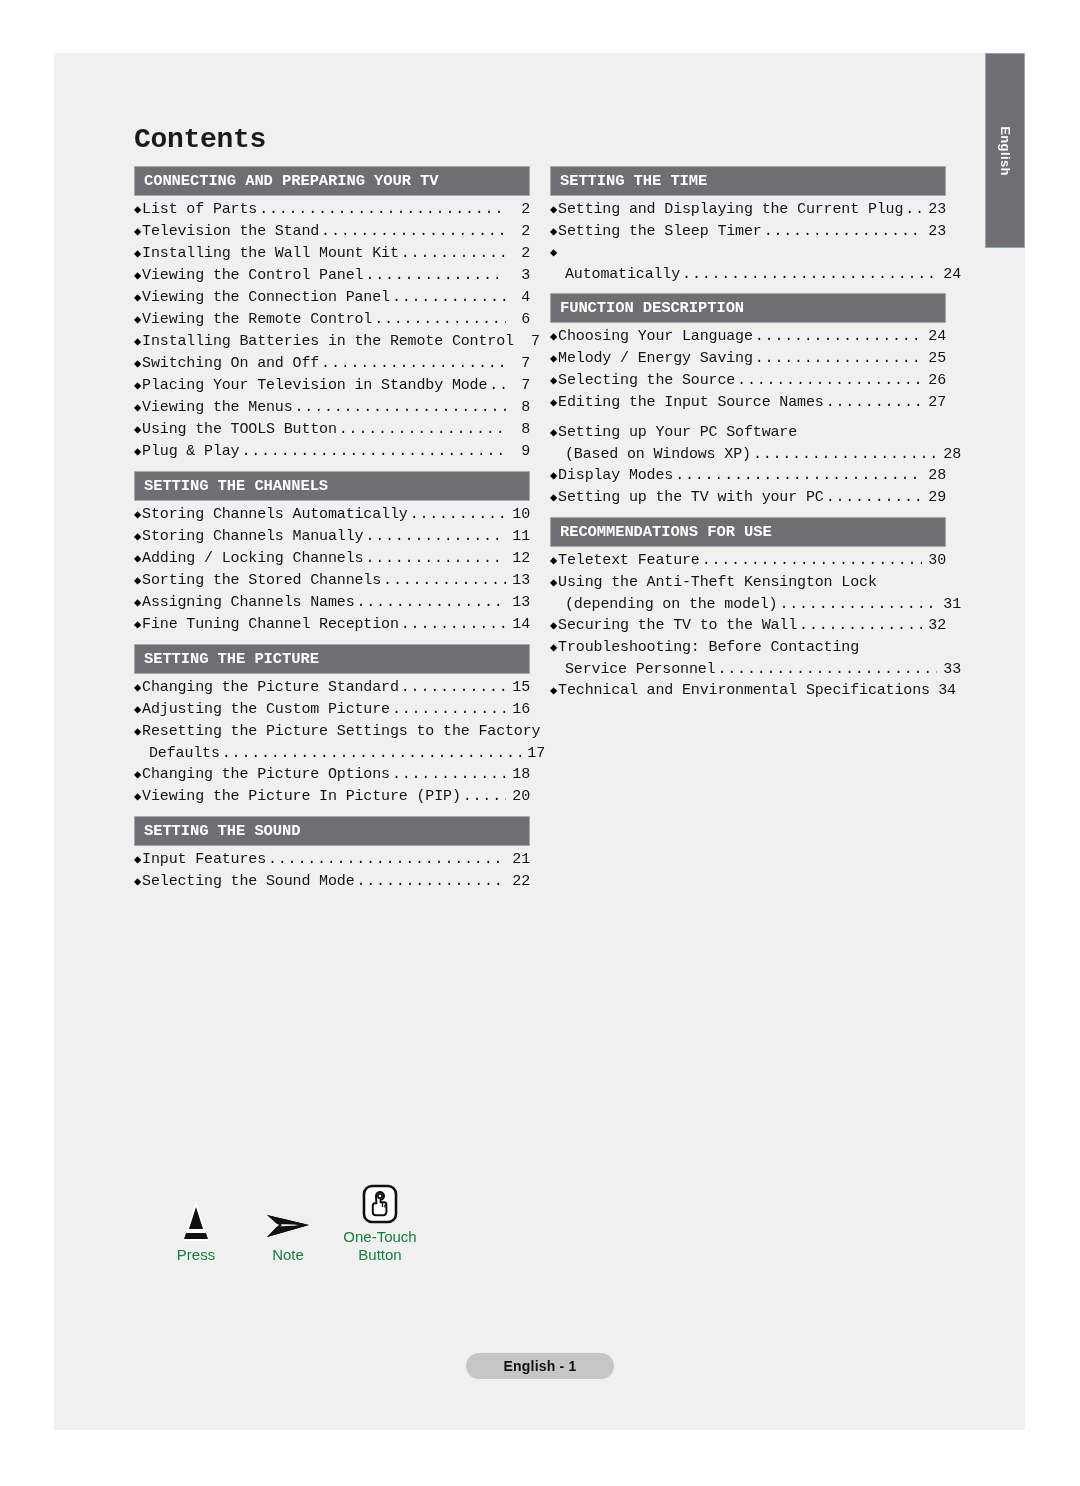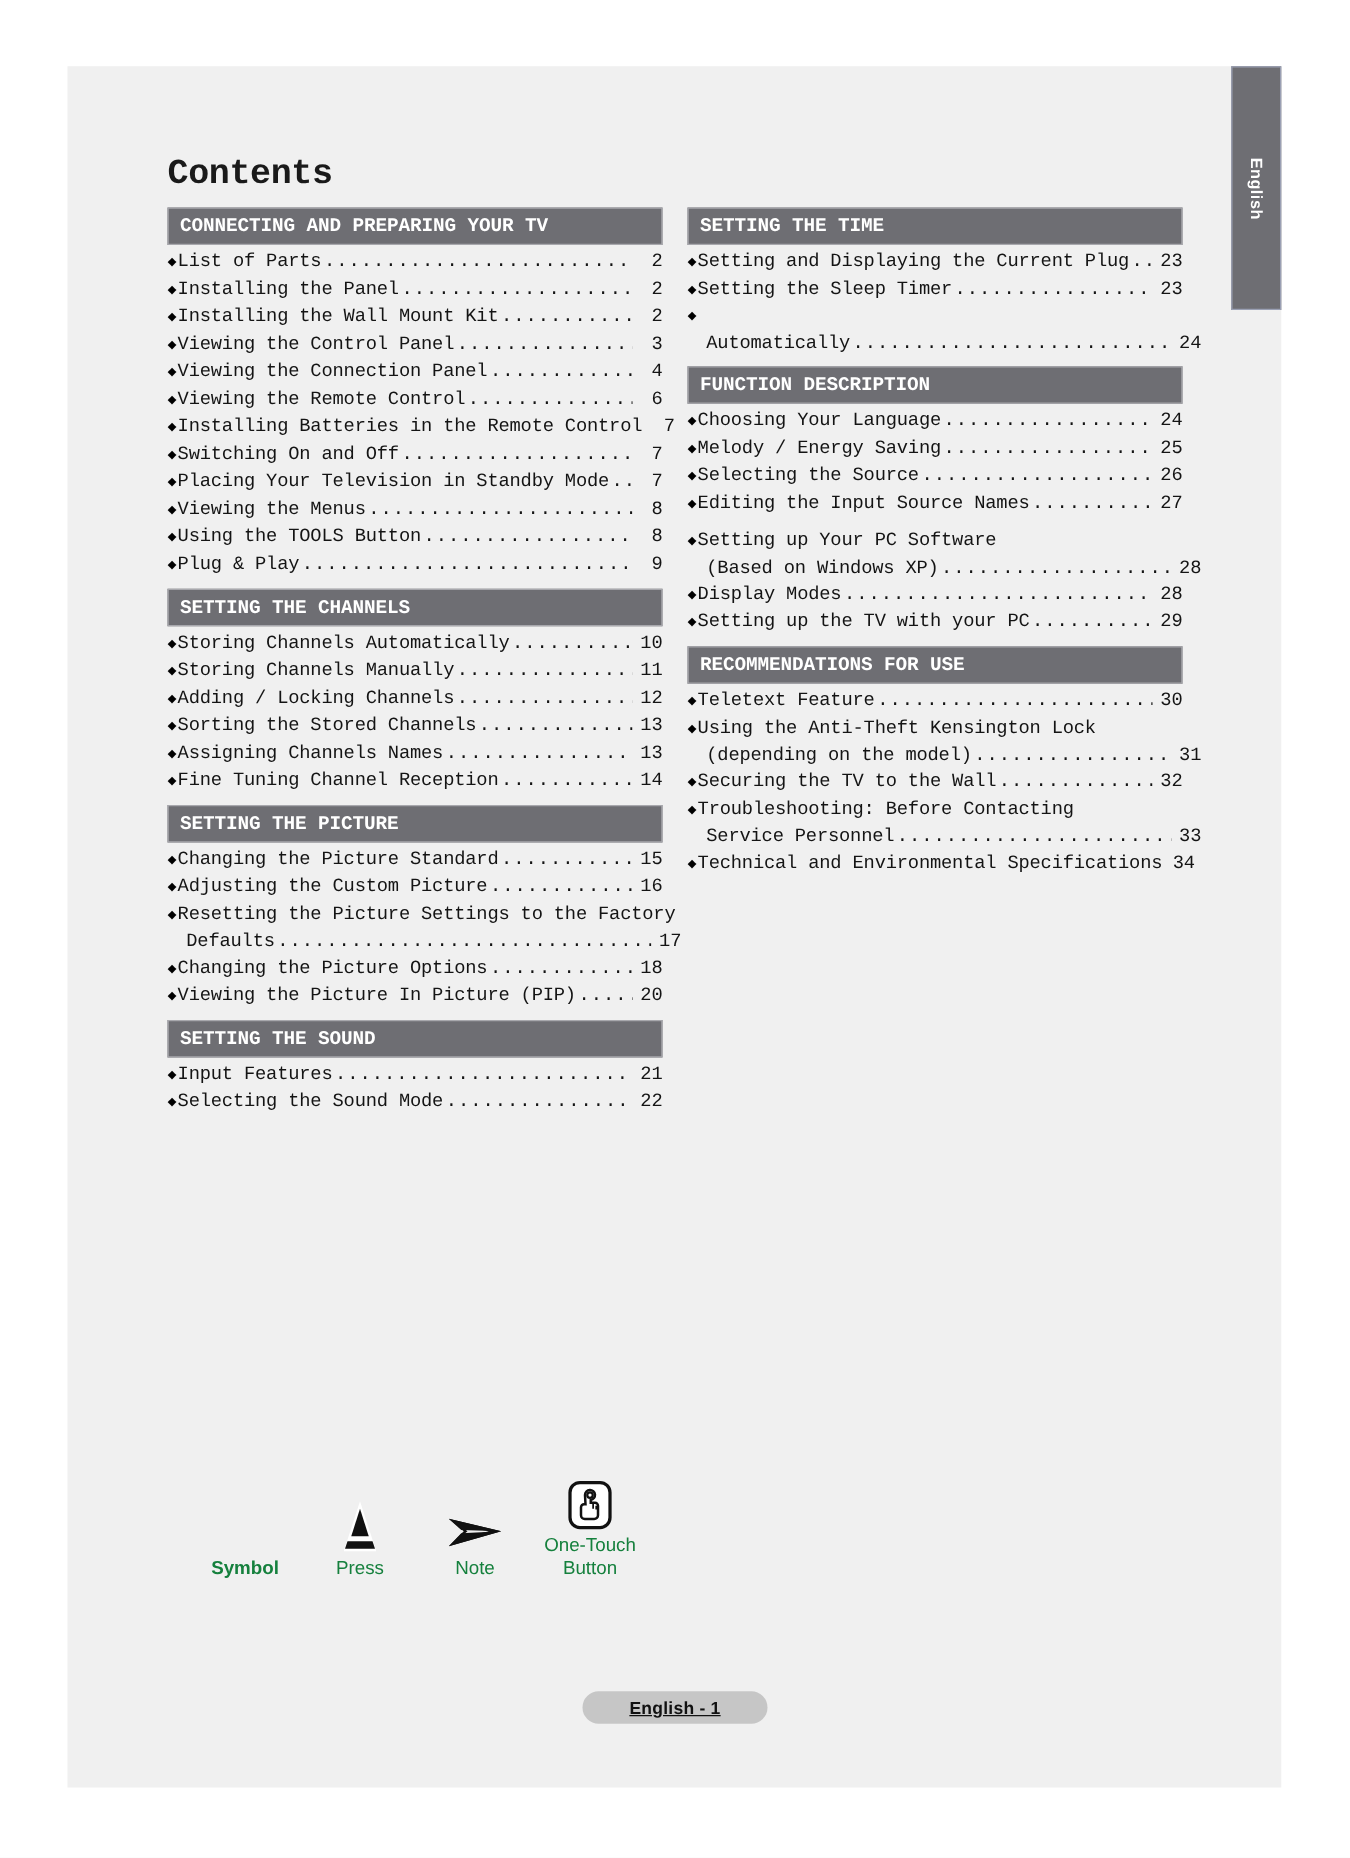--- a/index.html
+++ b/index.html
@@ -185,21 +185,20 @@
     border-radius: 13px;
     display: flex;
     align-items: center;
     justify-content: center;
   }
   #footer-pill .pill-text {
     font-size: 14px;
     font-weight: bold;
     color: #111111;
     letter-spacing: 0.2px;
-    text-decoration: underline;
   }
 </style>
 </head>
 <body>
 
 <div id="page-sheet"></div>
 
 <div id="side-tab">
   <span class="tab-text">English</span>
 </div>
@@ -216,21 +215,21 @@
             <div class="entry-line">
               <span class="bullet">◆</span>
               <span class="entry-text">List of Parts</span>
               <span class="leader"></span>
               <span class="page-num">2</span>
             </div>
           </div>
           <div class="entry">
             <div class="entry-line">
               <span class="bullet">◆</span>
-              <span class="entry-text">Installing the Panel</span>
+              <span class="entry-text">Television the Stand</span>
               <span class="leader"></span>
               <span class="page-num">2</span>
             </div>
           </div>
           <div class="entry">
             <div class="entry-line">
               <span class="bullet">◆</span>
               <span class="entry-text">Installing the Wall Mount Kit</span>
               <span class="leader"></span>
               <span class="page-num">2</span>
@@ -594,24 +593,20 @@
               <span class="leader"></span>
               <span class="page-num">34</span>
             </div>
           </div>
         </div>
       </div>
     </div>
 </div>
 
 <div id="legend">
-    <div class="legend-item">
-      <div class="legend-glyph"></div>
-      <div class="legend-label bold">Symbol</div>
-    </div>
     <div class="legend-item">
       <div class="legend-glyph">
         <svg width="40" height="44" viewBox="0 0 40 44">
           <polygon points="20,2 33,42 7,42" fill="#ffffff"></polygon>
           <polygon points="20,8 27,30 13,30" fill="#111111"></polygon>
           <polygon points="10,34 30,34 32,40 8,40" fill="#111111"></polygon>
         </svg>
       </div>
       <div class="legend-label">Press</div>
     </div>

